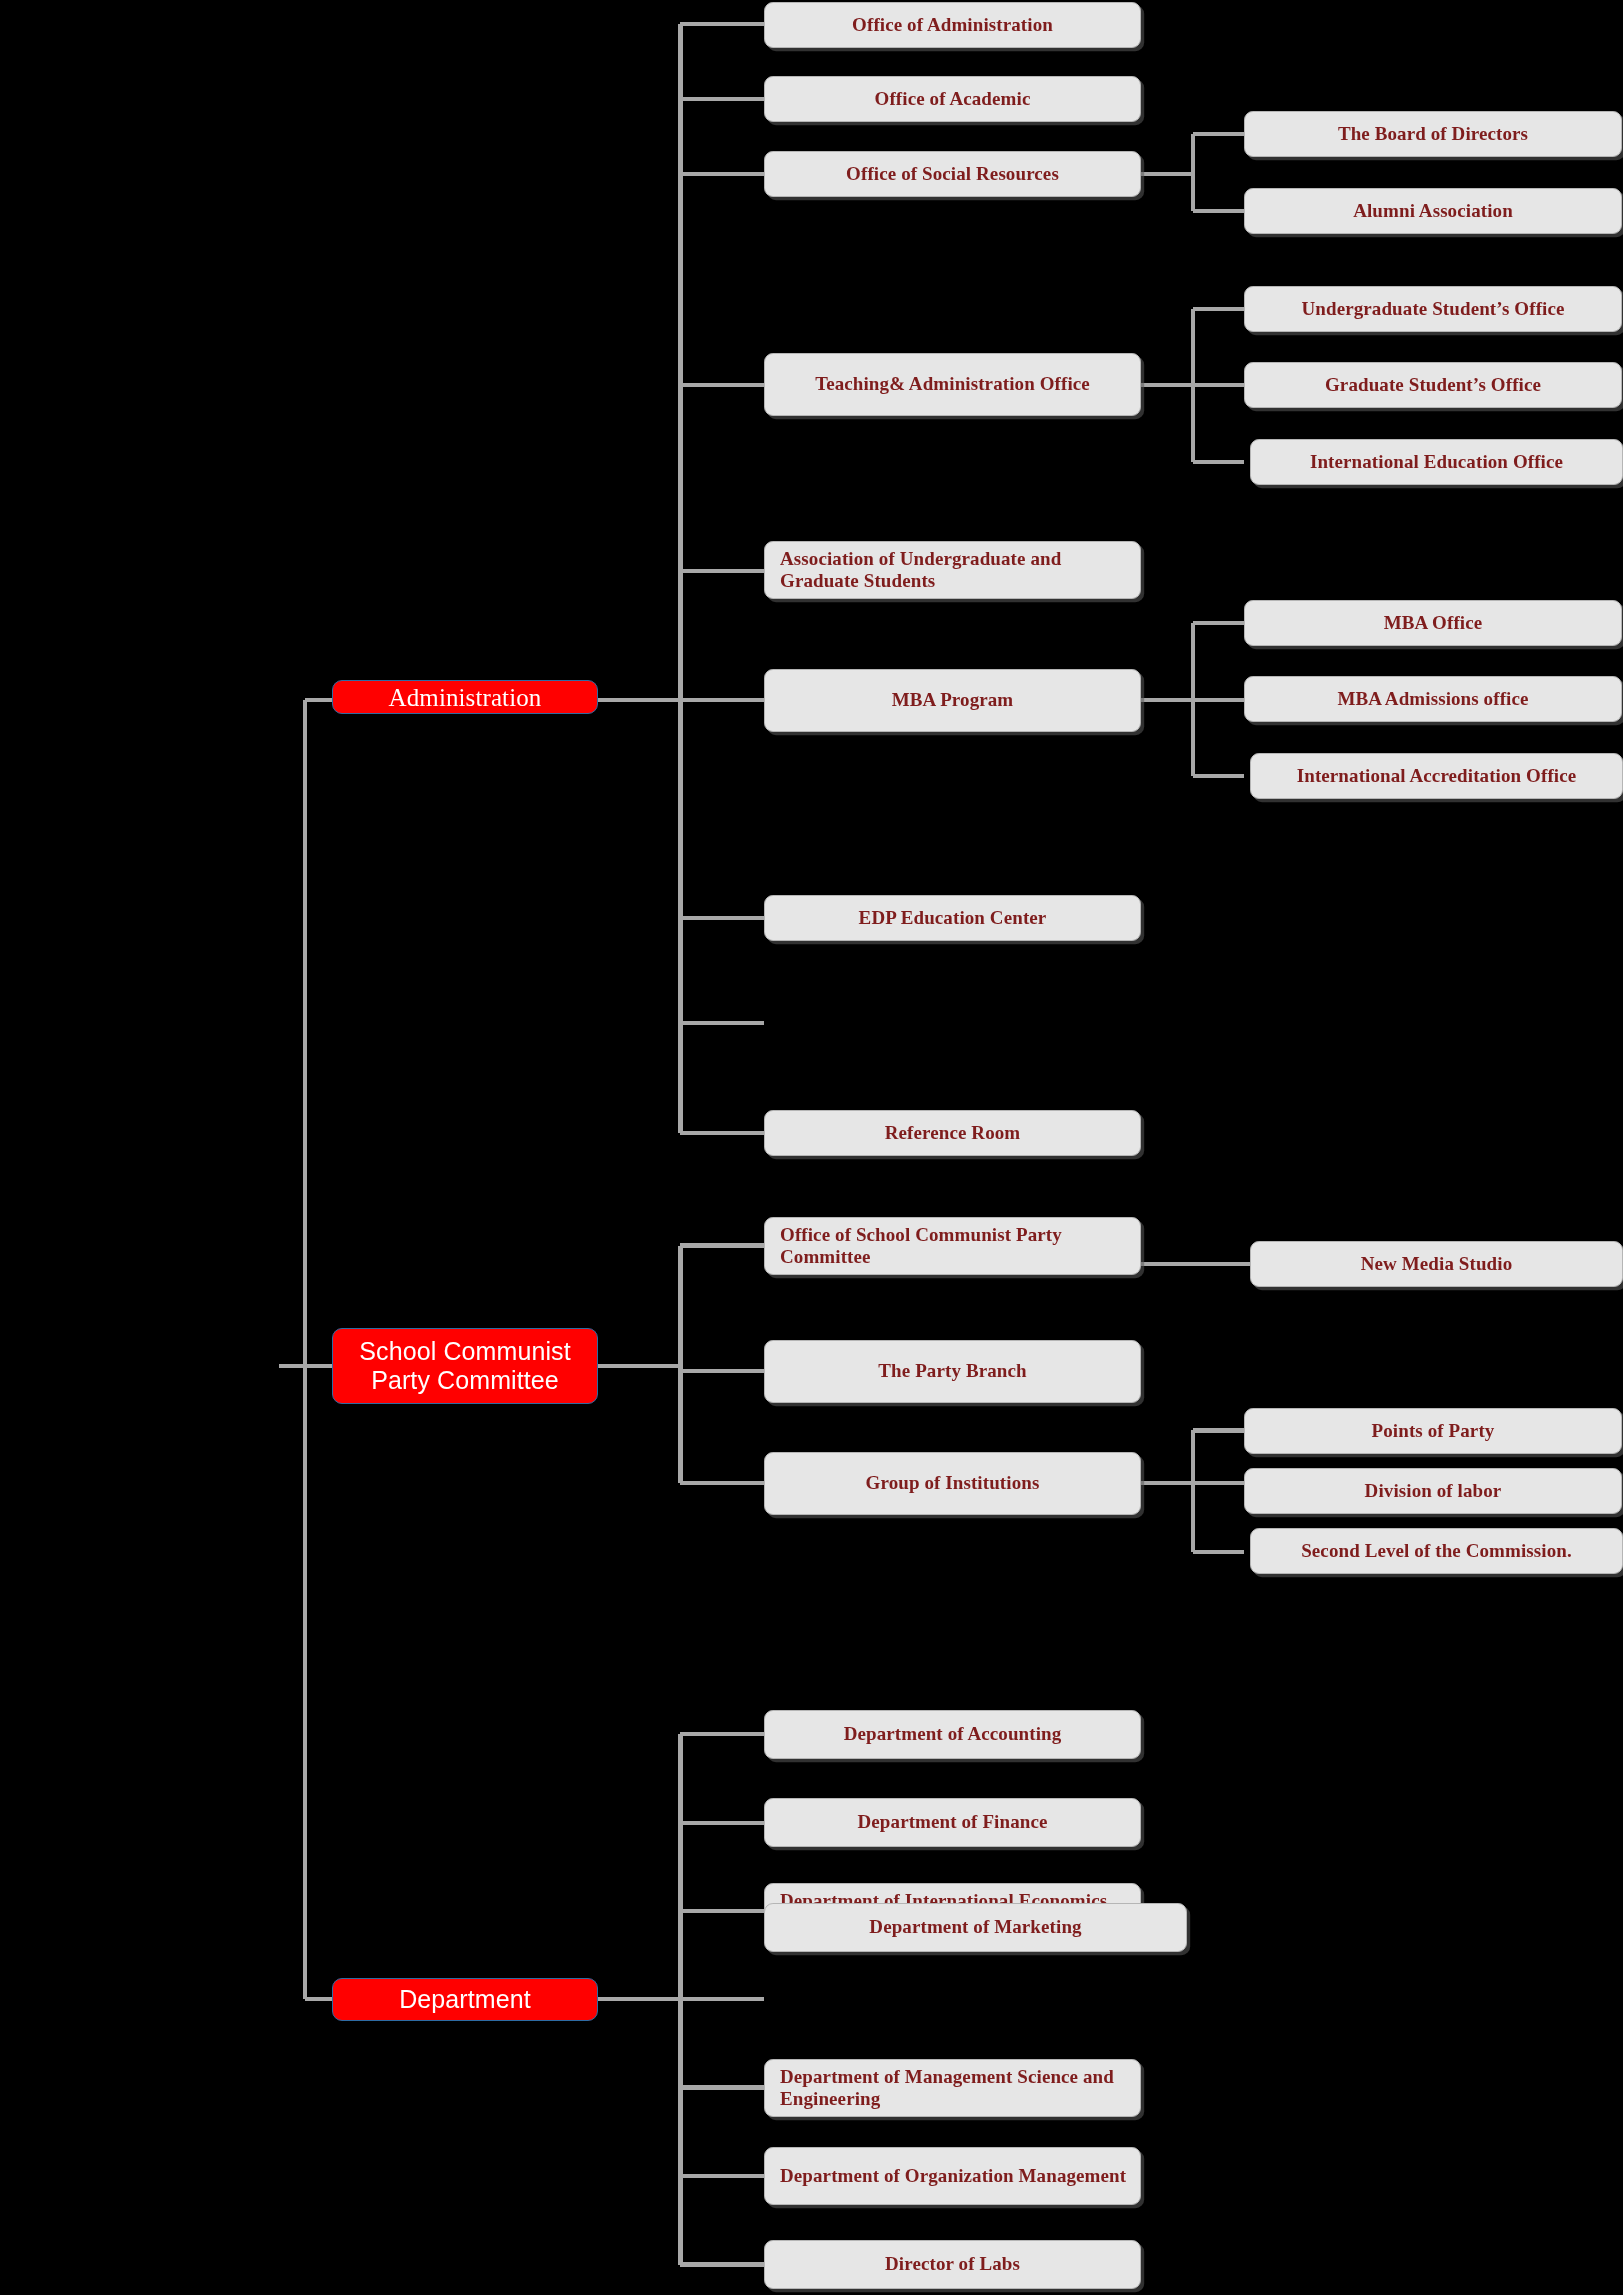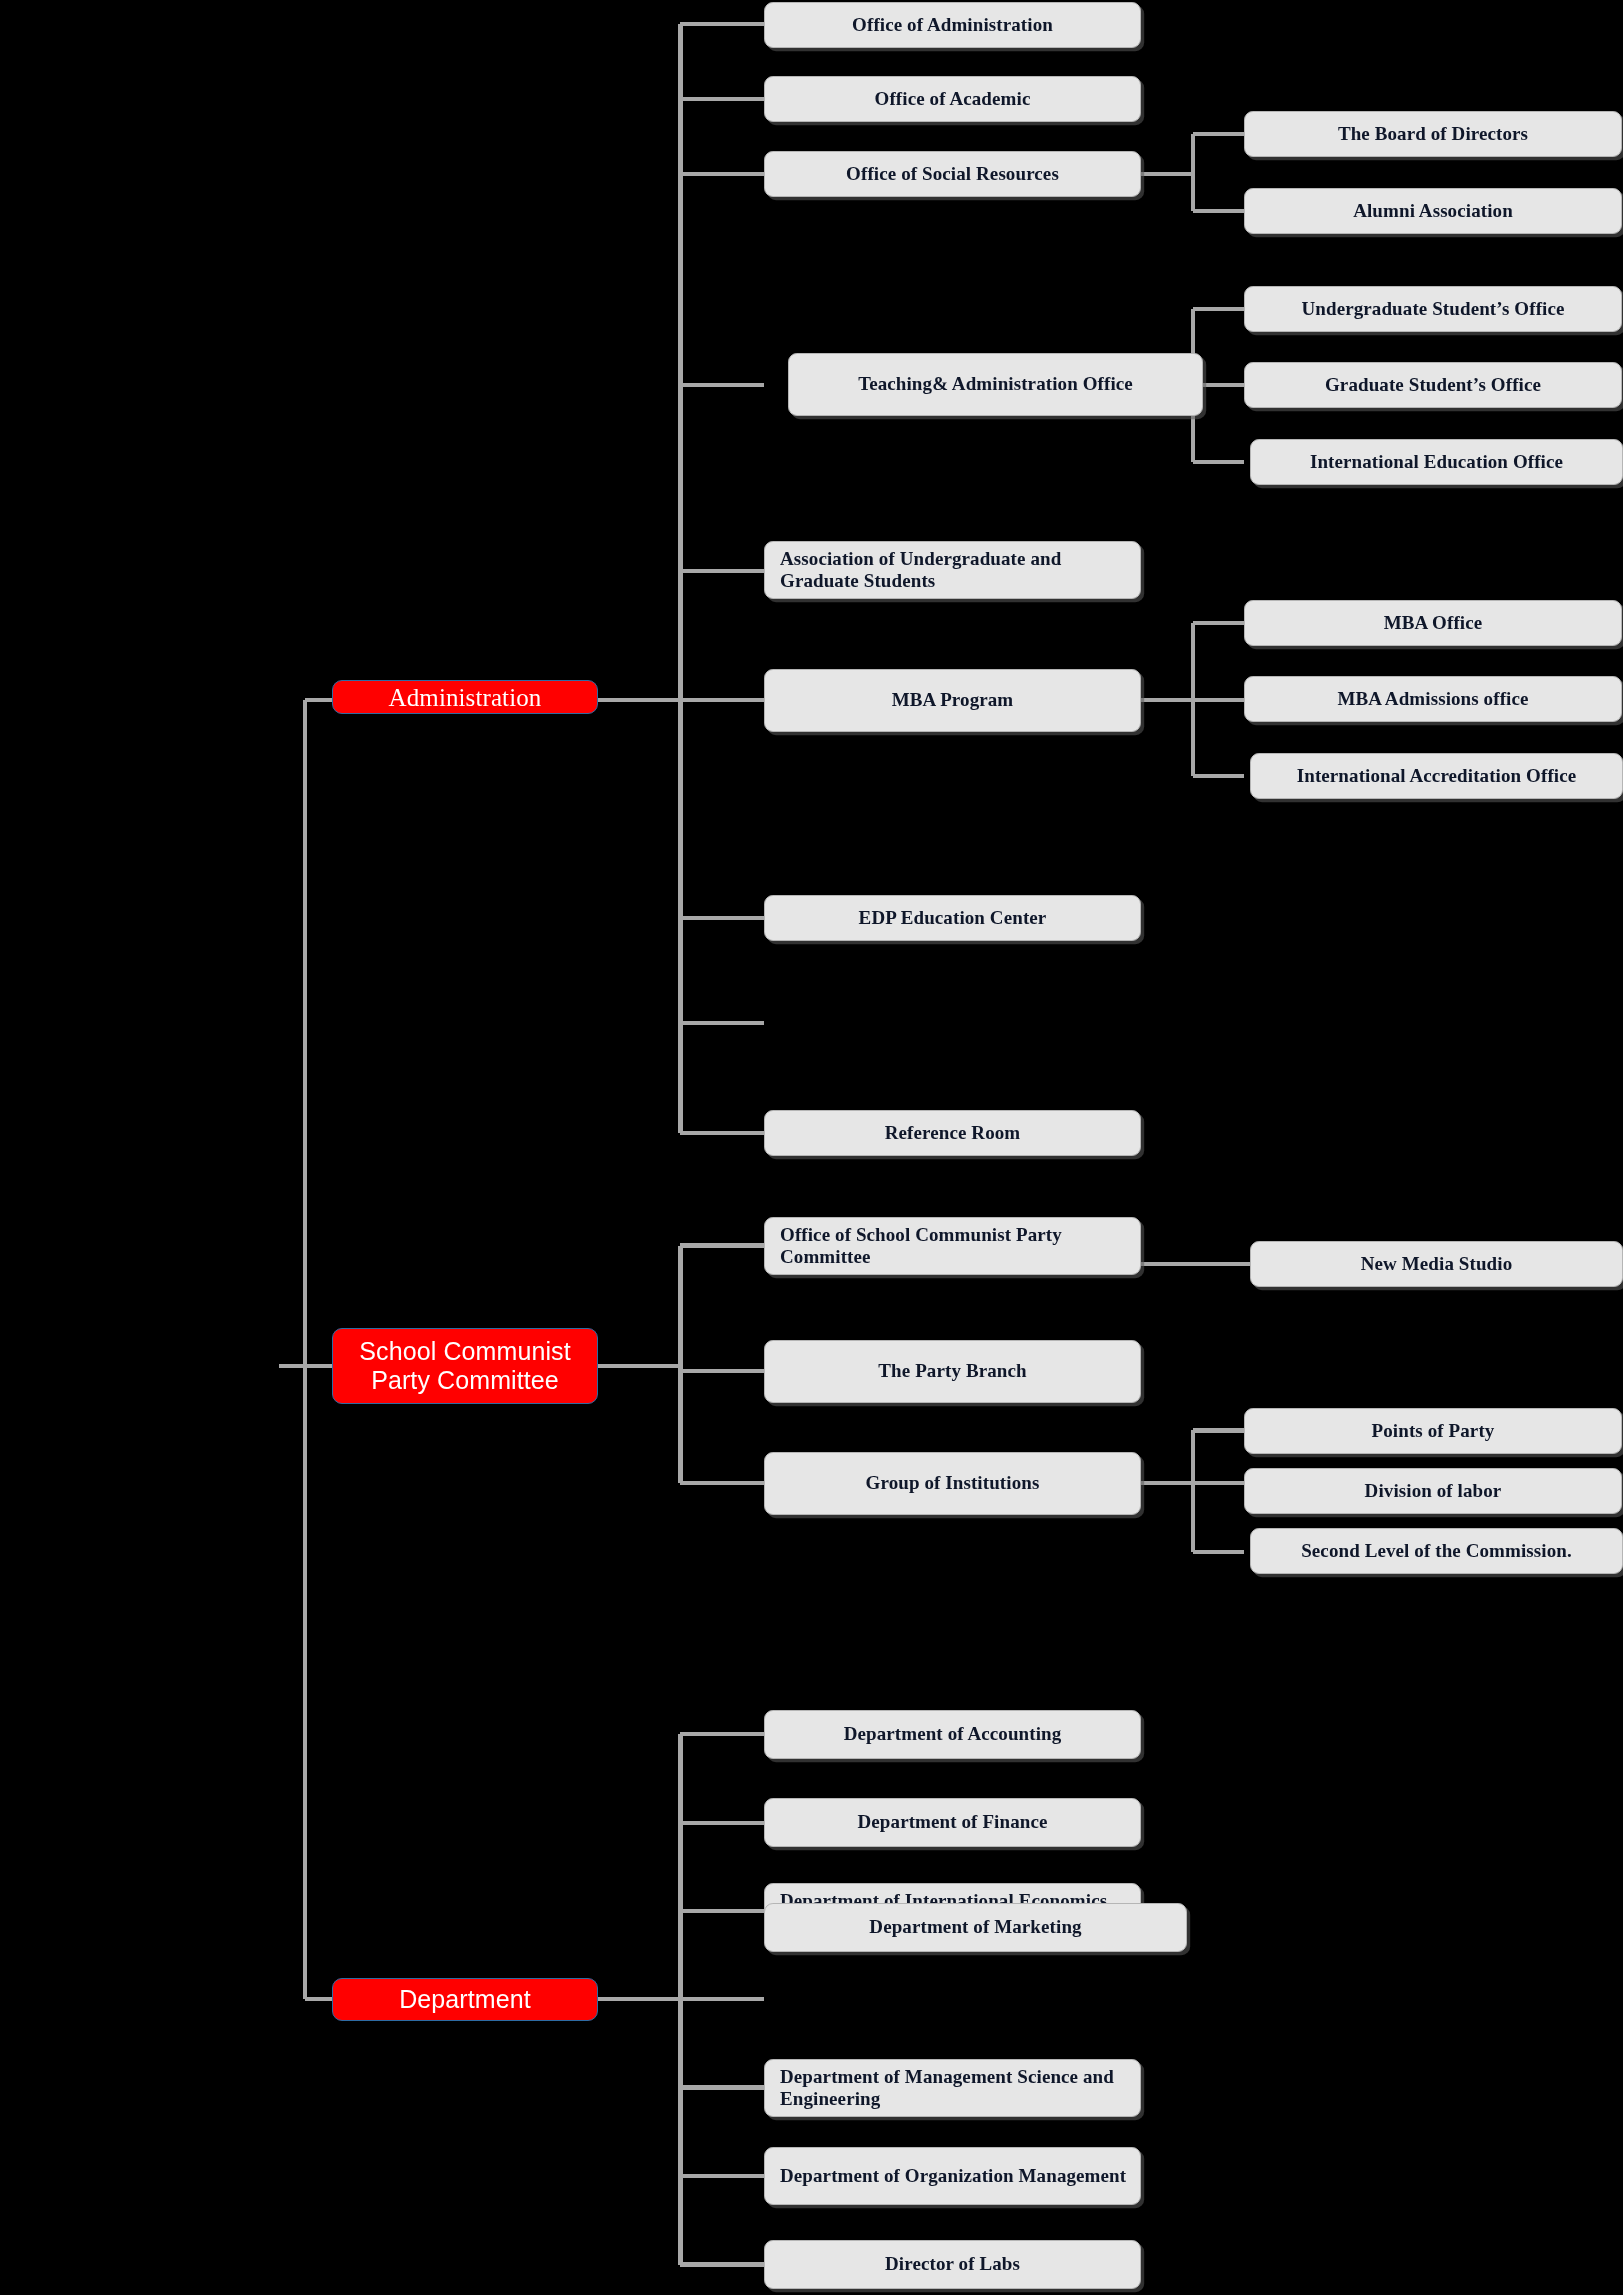--- a/index.html
+++ b/index.html
@@ -15,21 +15,21 @@
 
   .node{
     position:absolute;
     box-sizing:border-box;
     background:#e6e6e6;
     border:1.3px solid #b5b5b5;
     border-radius:8.9px;
     box-shadow:3.2px 3.2px 0 rgba(90,90,90,.55);
     display:flex;
     align-items:center;
-    color:#0f172a;
+    color:#7f1d1d;
     font-weight:bold;
     font-size:19px;
     line-height:1.16;
     letter-spacing:0.1px;
   }
   .node.center{justify-content:center;text-align:center;padding:0 8.9px;}
   .node.left{justify-content:flex-start;text-align:left;padding:0 0 0 15px;}
 
   .node.red{
     background:#ff0000;
@@ -139,21 +139,21 @@
   </div>
 
   <div class="node center" style="left:1244px;top:111px;width:378px;height:46px;">
     <span>The Board of Directors</span>
   </div>
 
   <div class="node center" style="left:1244px;top:188px;width:378px;height:46px;">
     <span>Alumni Association</span>
   </div>
 
-  <div class="node center" style="left:764px;top:353px;width:415px;height:63px;margin-left:24px;">
+  <div class="node center" style="left:764px;top:353px;width:377px;height:63px;">
     <span>Teaching&amp; Administration Office</span>
   </div>
 
   <div class="node center" style="left:1244px;top:286px;width:378px;height:46px;">
     <span>Undergraduate Student’s Office</span>
   </div>
 
   <div class="node center" style="left:1244px;top:362px;width:378px;height:46px;">
     <span>Graduate Student’s Office</span>
   </div>

